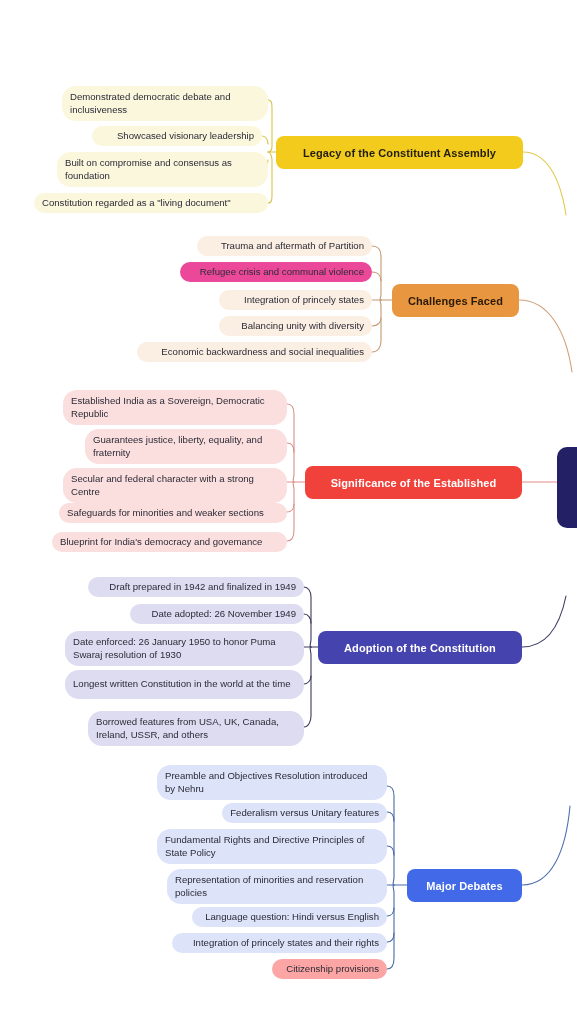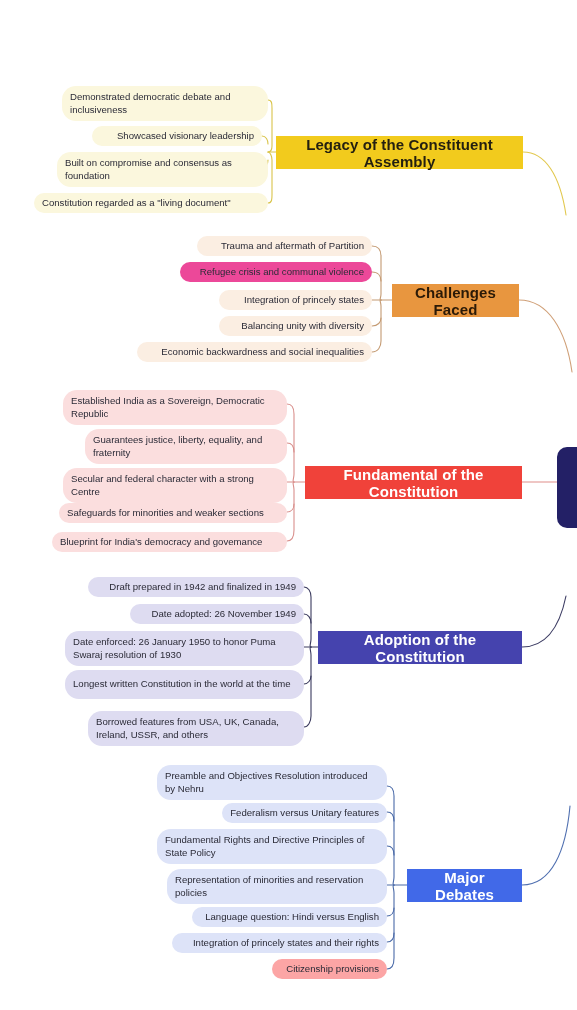--- a/index.html
+++ b/index.html
@@ -31,24 +31,24 @@
     position: absolute;
     box-sizing: border-box;
     display: flex;
     align-items: center;
     border-radius: 9px;
   }
   .branch-node {
     justify-content: center;
     text-align: center;
     font-weight: bold;
-    font-size: 15px;
+    font-size: 11px;
     letter-spacing: 0.1px;
     padding: 7px 10px;
-    border-radius: 0;
+    border-radius: 8px;
   }
   .leaf-node {
     font-size: 9.6px;
     line-height: 1.32;
     padding: 5px 8px;
     border-radius: 14px;
   }
   .leaf-node span {
     display: block;
     width: 100%;
@@ -164,21 +164,21 @@
 
   <div class="node leaf-node align-right" style="left:219px; top:316px; width:153px; height:20px; background:#fbeee2;">
     <span>Balancing unity with diversity</span>
   </div>
 
   <div class="node leaf-node align-right" style="left:137px; top:342px; width:235px; height:20px; background:#fbeee2;">
     <span>Economic backwardness and social inequalities</span>
   </div>
 
   <div class="node branch-node" style="left:305px; top:466px; width:217px; height:33px; background:#f0423a; color:#ffffff;">
-    <span>Fundamental of the Constitution</span>
+    <span>Significance of the Established</span>
   </div>
 
   <div class="node leaf-node align-left" style="left:63px; top:390px; width:224px; min-height:29px; background:#fbdede;">
     <span>Established India as a Sovereign, Democratic Republic</span>
   </div>
 
   <div class="node leaf-node align-left" style="left:85px; top:429px; width:202px; min-height:29px; background:#fbdede;">
     <span>Guarantees justice, liberty, equality, and fraternity</span>
   </div>
 

